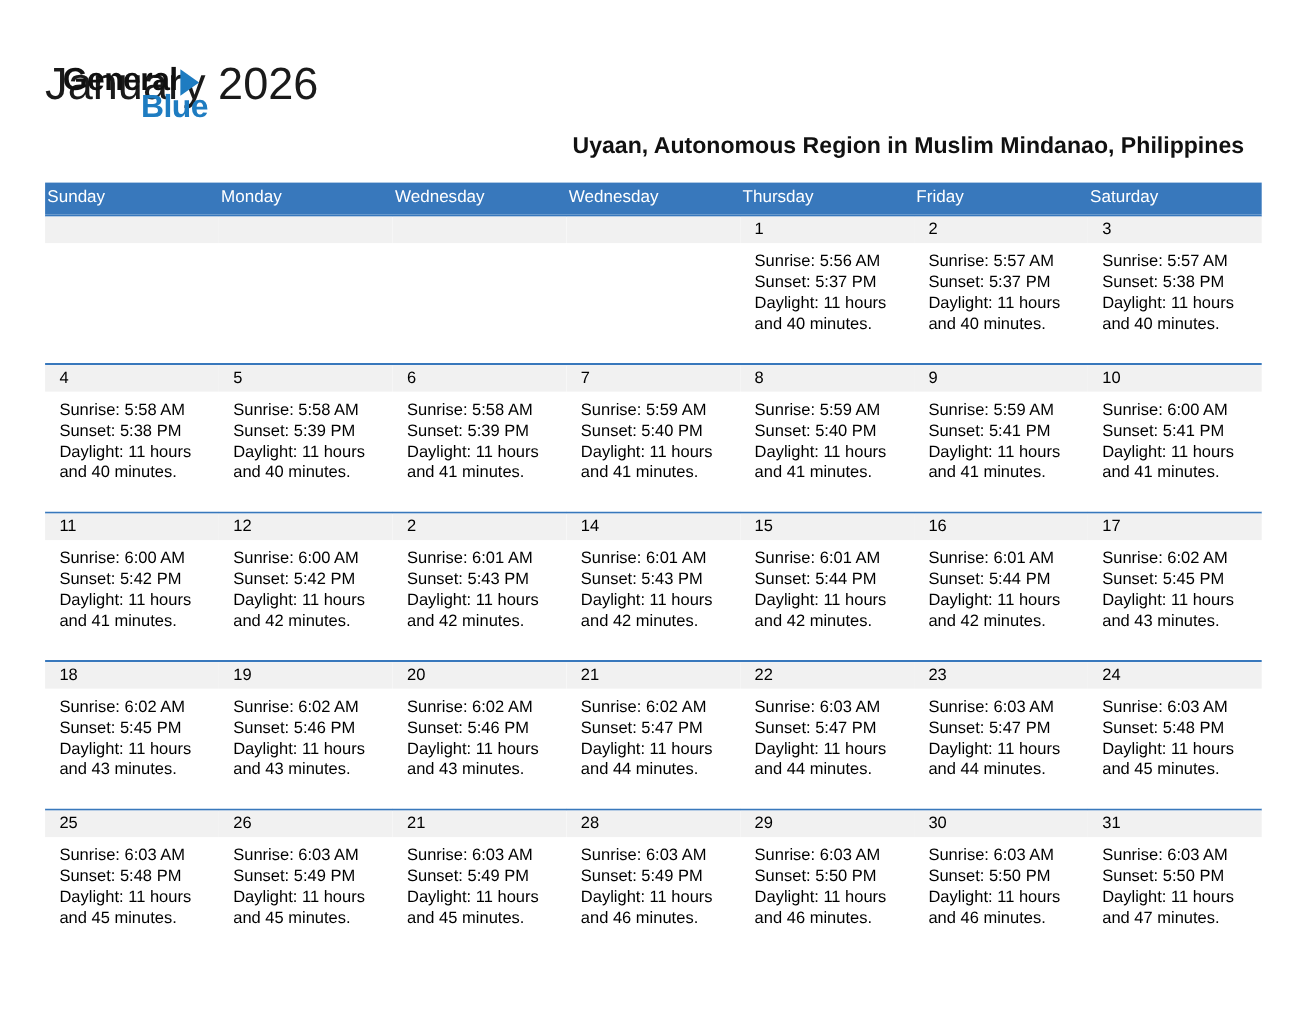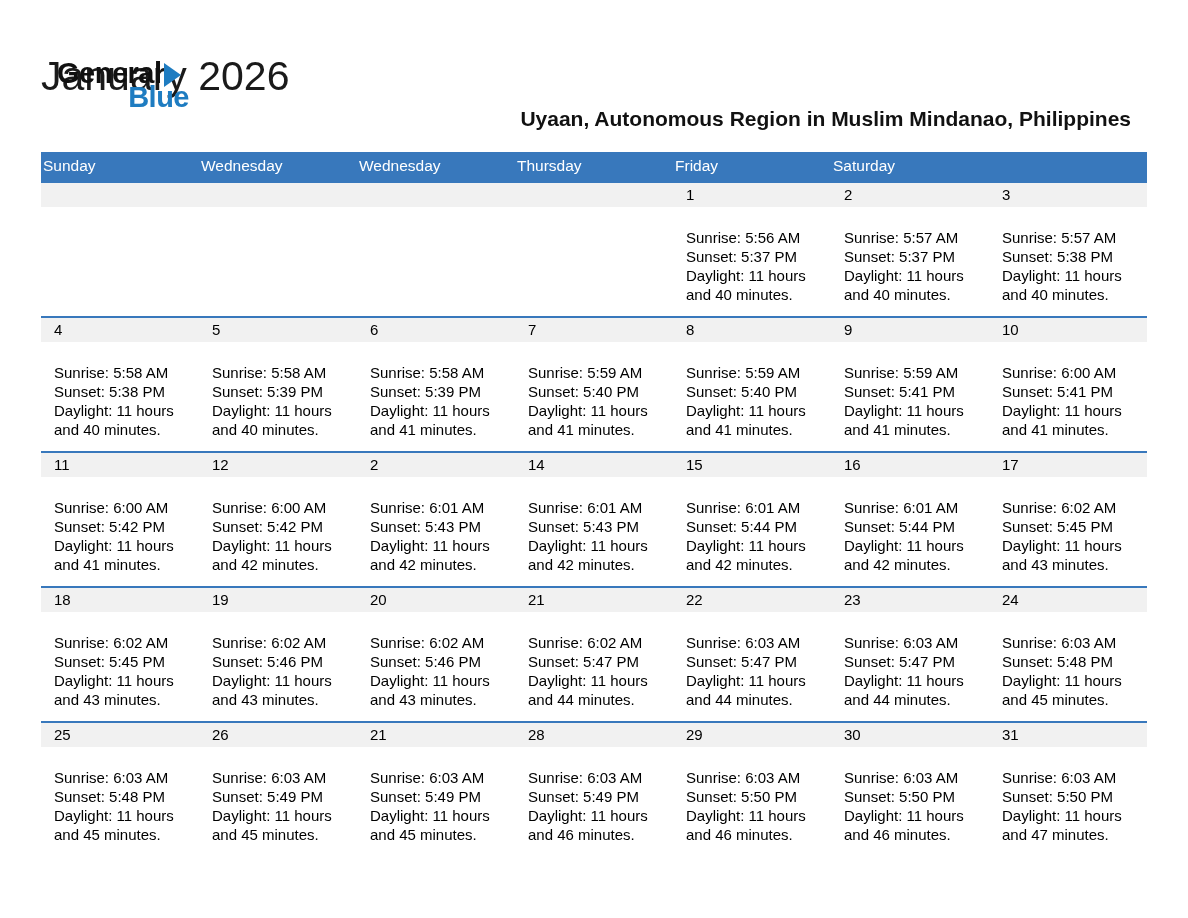--- a/index.html
+++ b/index.html
@@ -38,21 +38,21 @@
     text-align: right; margin-top: -9px; letter-spacing: -0.5px;
   }
 
   
   .title {
     padding-top: 54px; padding-right: 16px;
     text-align: left;
     font-size: 41px; font-weight: 400; color: #1a1a1a; line-height: 1.12;
   }
   .subtitle {
-    margin-top: 7px; padding-right: 16px;
+    margin-top: 21px; padding-right: 16px;
     text-align: right;
     font-size: 21px; font-weight: bold; color: #111;
   }
 
   
   .calendar { margin-top: 21px; }
   .weekday-row {
     display: grid; grid-template-columns: repeat(7, 1fr);
     background: var(--header-bg); color: #fff;
   }
@@ -62,21 +62,21 @@
     display: grid; grid-template-columns: repeat(7, 1fr);
     border-top: 2px solid var(--divider);
   }
   .day-cell { min-height: 133px; background: #fff; }
   .day-number {
     background: var(--band);
     font-size: 15px; color: #000;
     padding: 3px 4px 4px 13px;
     min-height: 24px;
   }
-  .day-body { padding: 21px 8px 0 13px; font-size: 15px; line-height: 1.28; }
+  .day-body { padding: 7px 8px 0 13px; font-size: 15px; line-height: 1.28; }
   .day-line { min-height: 0; }
 </style>
 </head>
 <body>
 
 <div class="page">
 
   <div class="logo">
     <div class="logo-top">
       <span>General</span>
@@ -84,20 +84,21 @@
     </div>
     <div class="logo-bottom">Blue</div>
   </div>
 
   <div class="title">January 2026</div>
   <div class="subtitle">Uyaan, Autonomous Region in Muslim Mindanao, Philippines</div>
 
   <div class="calendar">
     <div class="weekday-row">
       <div class="weekday-cell">Sunday</div>
+      <div class="weekday-cell">Monday</div>
       <div class="weekday-cell">Wednesday</div>
       <div class="weekday-cell">Wednesday</div>
       <div class="weekday-cell">Thursday</div>
       <div class="weekday-cell">Friday</div>
       <div class="weekday-cell">Saturday</div>
     </div>
     <div id="calendar-body">
         <div class="week-row">
           <div class="day-cell empty">
             <div class="day-number"></div>

